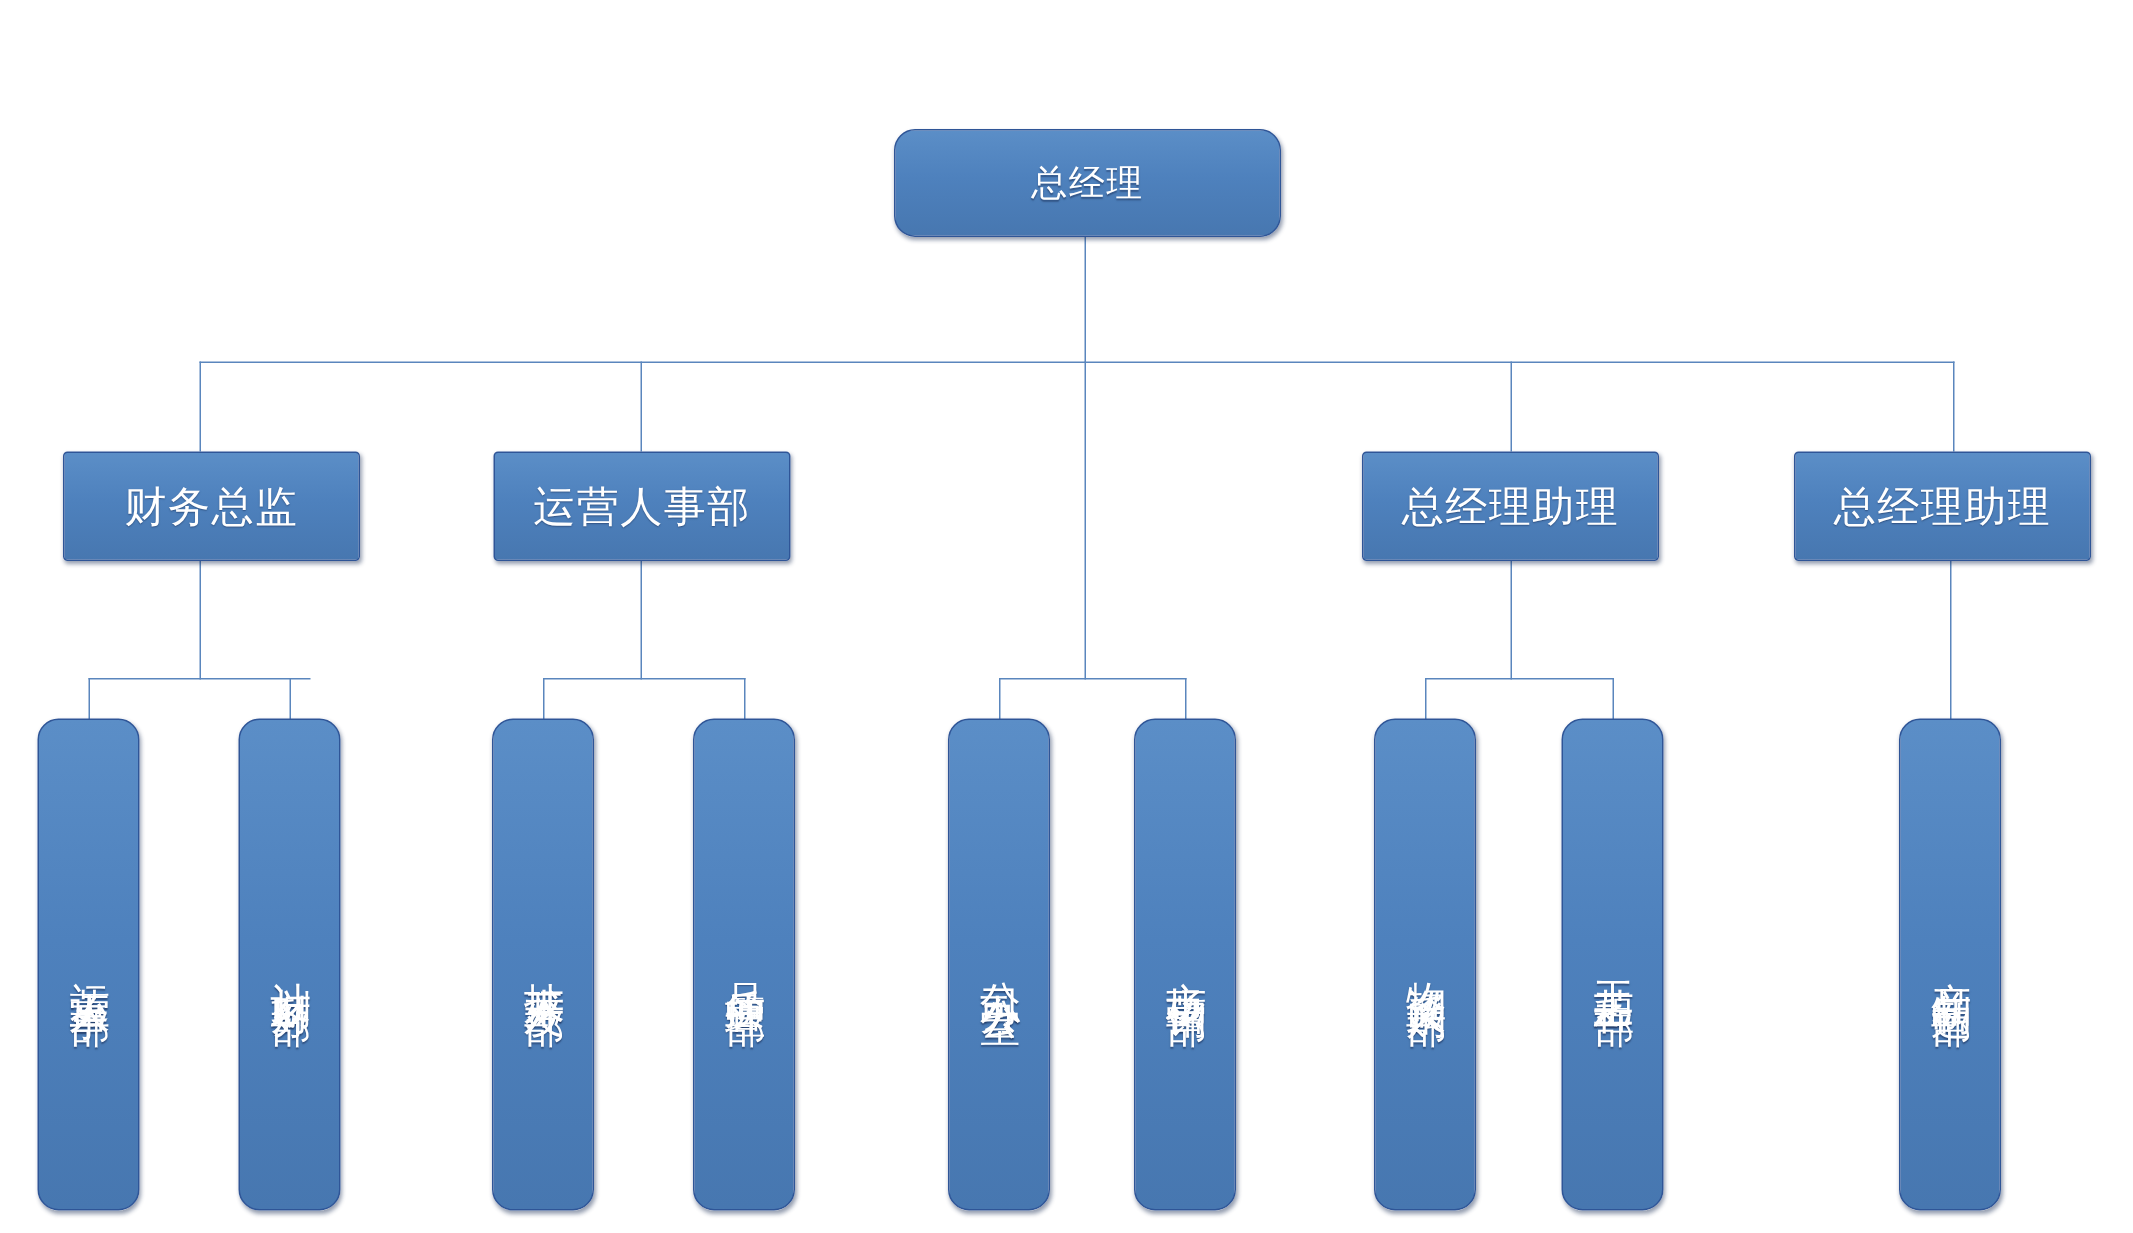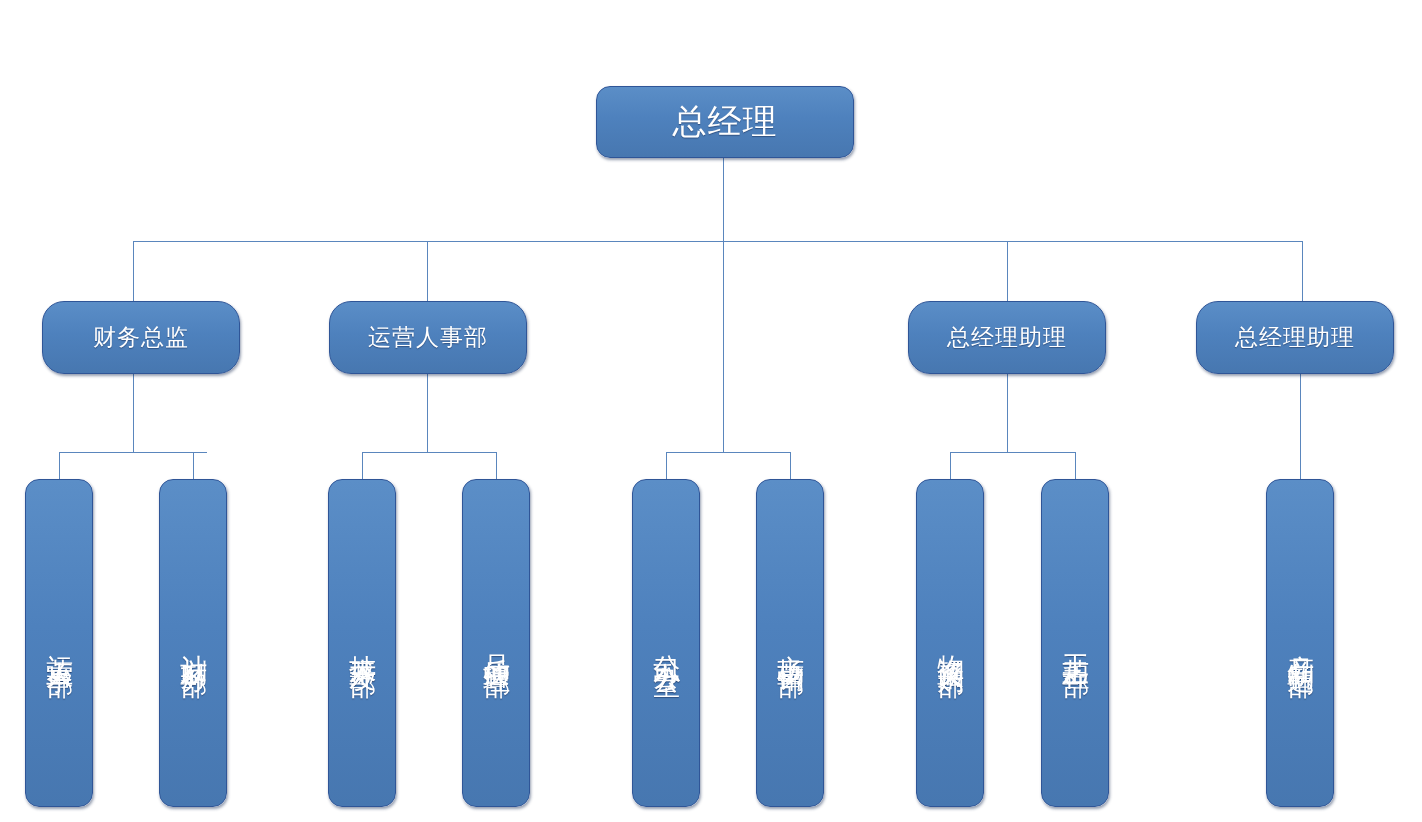--- a/index.html
+++ b/index.html
@@ -20,22 +20,22 @@
     border:1px solid #2f5597;
     border-radius:12px;
     box-shadow:1px 2px 3px rgba(20,40,80,.45);
     color:#ffffff;
     display:flex;align-items:center;justify-content:center;
     text-align:center;
     text-shadow:0 1px 1px rgba(25,45,85,.55);
     letter-spacing:1px;
     user-select:none;
   }
-  .node.lvl1{font-size:34px;border-radius:14px;}
-  .node.lvl2{font-size:23px;border-radius:22px;}
+  .node.lvl1{font-size:24px;border-radius:14px;}
+  .node.lvl2{font-size:28px;border-radius:3px;}
   .node.leaf{
     font-size:27px;
     border-radius:14px;
     writing-mode:vertical-rl;
     text-orientation:upright;
     line-height:1.32;
     letter-spacing:4px;
     padding:6px 0;
   }
 </style>

